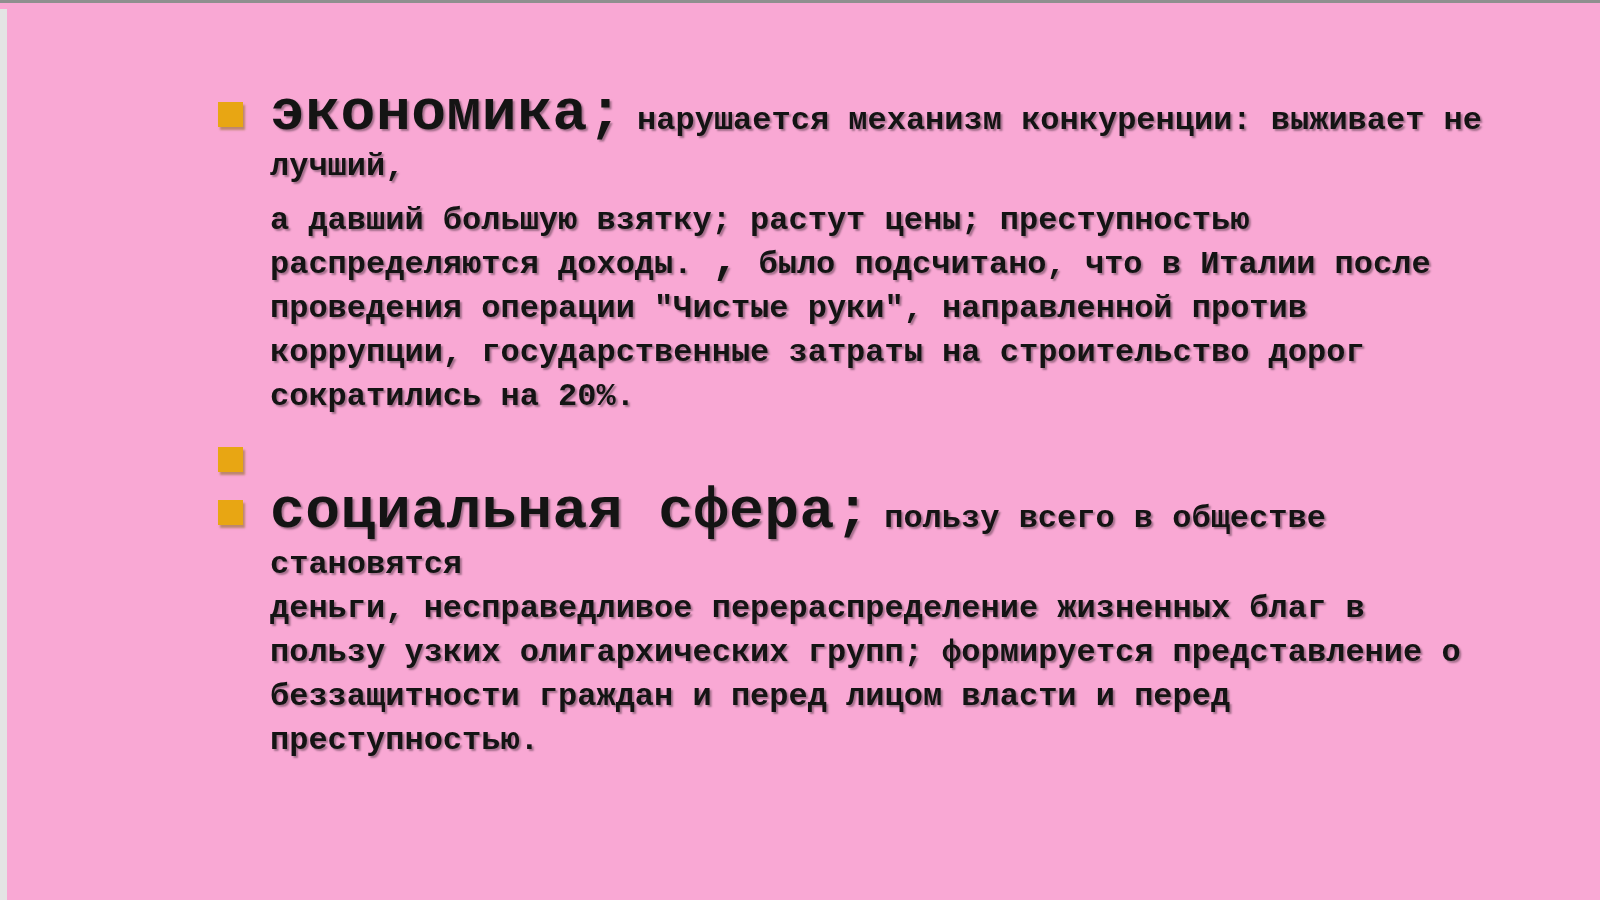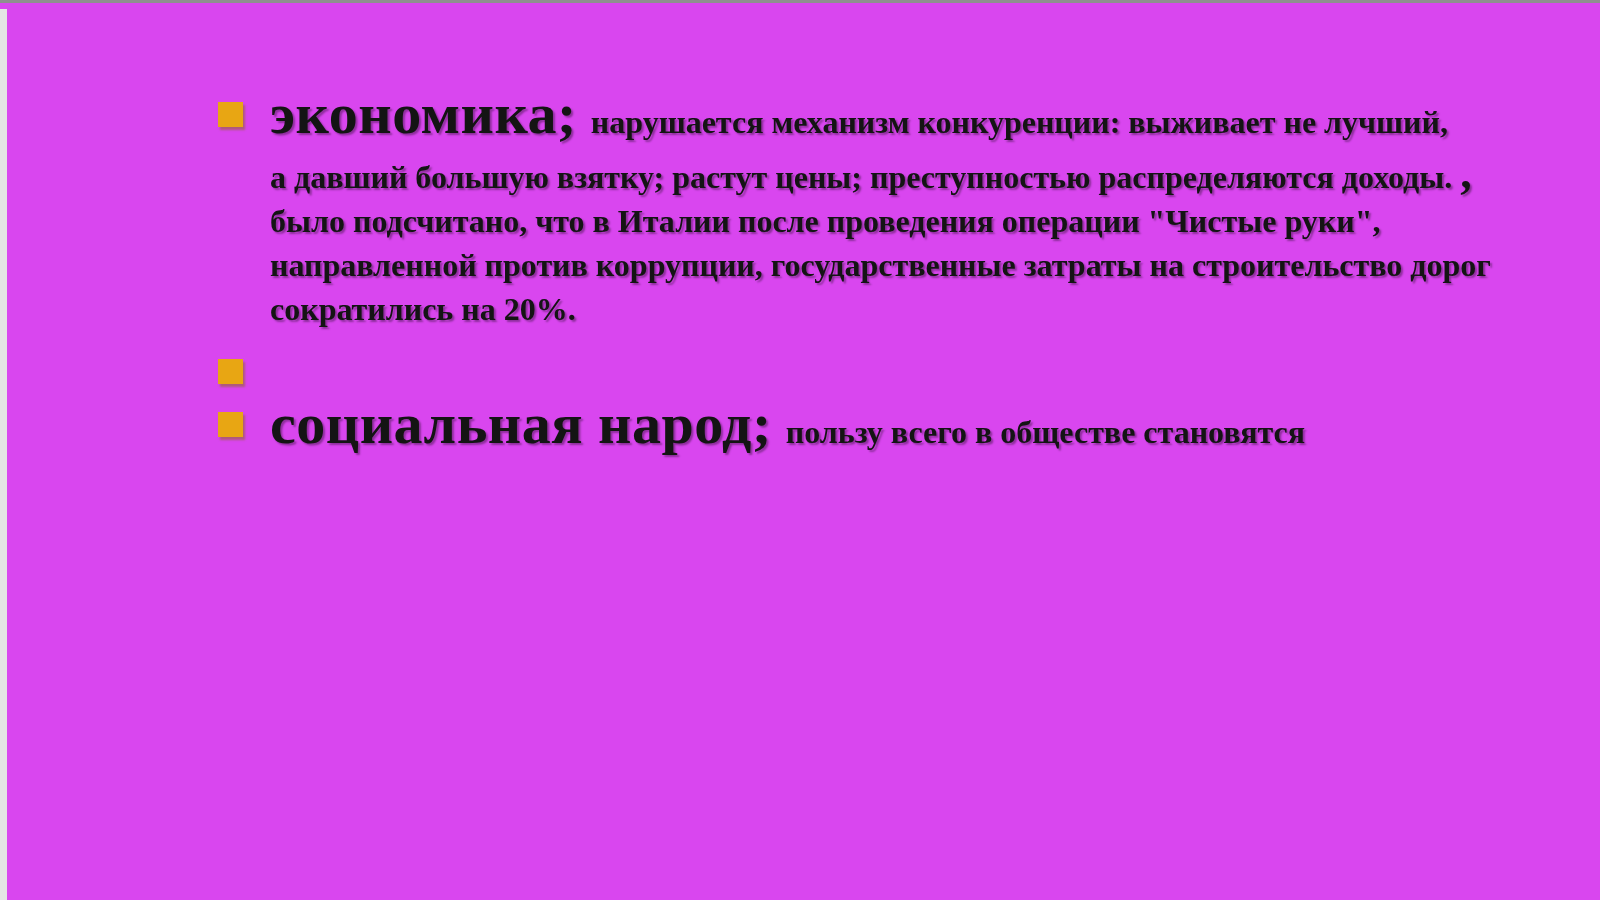--- a/index.html
+++ b/index.html
@@ -4,23 +4,23 @@
 <style>
   html, body {
     margin: 0;
     padding: 0;
     background: #ffffff;
   }
   .slide {
     position: relative;
     width: 1600px;
     height: 900px;
-    background: #d946ef;
+    background: #f9a8d4;
     overflow: hidden;
-    font-family: Liberation Serif, serif;
+    font-family: Liberation Mono, monospace;
   }
   .top-border {
     position: absolute;
     top: 0; left: 0; right: 0;
     height: 3px;
     background: #8f8f8f;
   }
   .left-strip {
     position: absolute;
     top: 9px; bottom: 0; left: 0;
@@ -91,18 +91,19 @@
 
     <div class="item">
       <div class="bullet-square"></div>
       <div class="text-block">
       </div>
     </div>
 
     <div class="item">
       <div class="bullet-square"></div>
       <div class="text-block">
-        <p><span class="item-heading">социальная народ;</span><span>пользу всего в обществе становятся</span></p>
+        <p><span class="item-heading">социальная сфера;</span><span>пользу всего в обществе становятся</span></p>
+        <p>деньги, несправедливое перераспределение жизненных благ в пользу узких олигархических групп; формируется представление о беззащитности граждан и перед лицом власти и перед преступностью.</p>
       </div>
     </div>
 
   </div>
 </div>
 
 </body></html>

